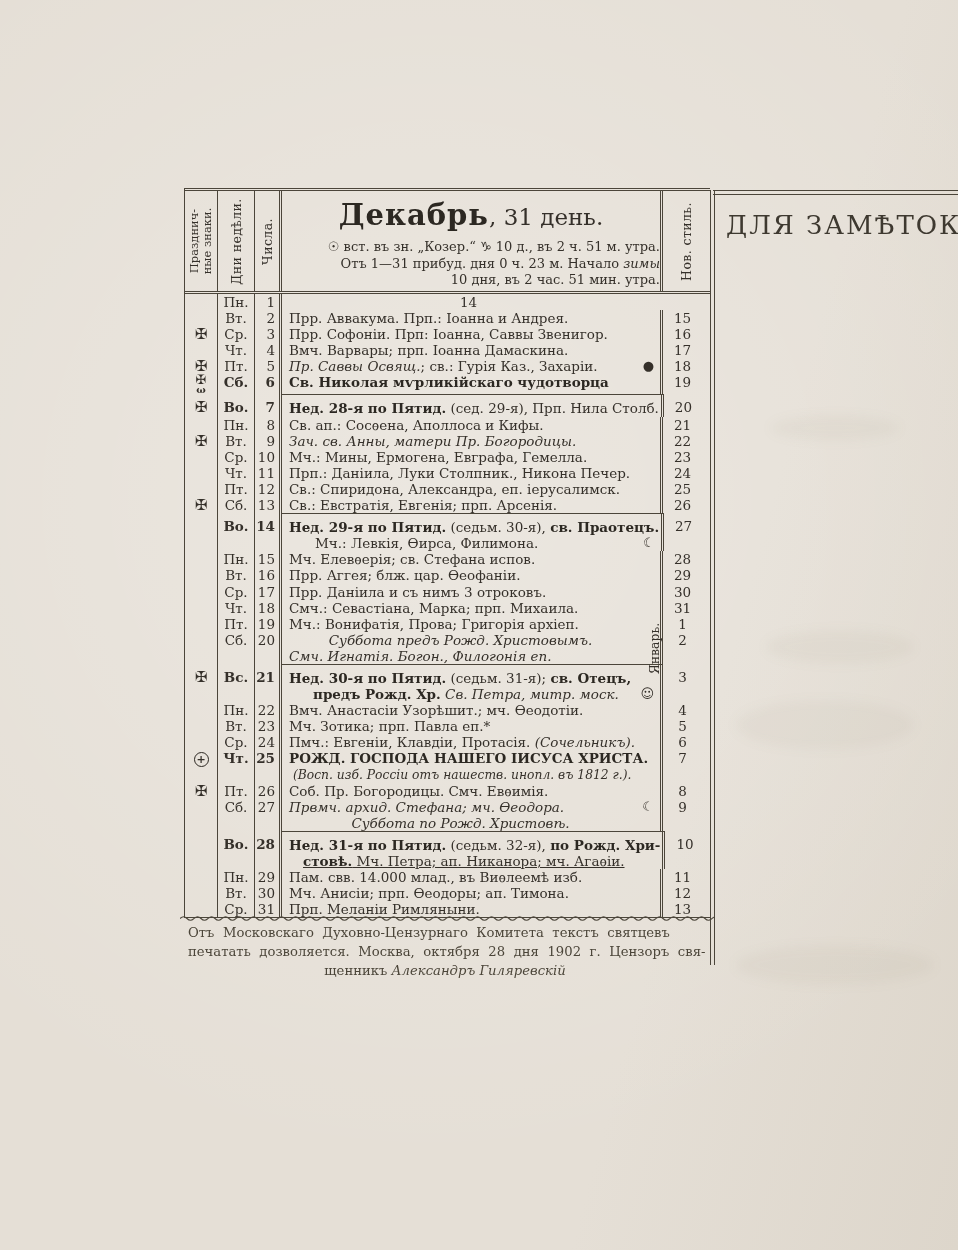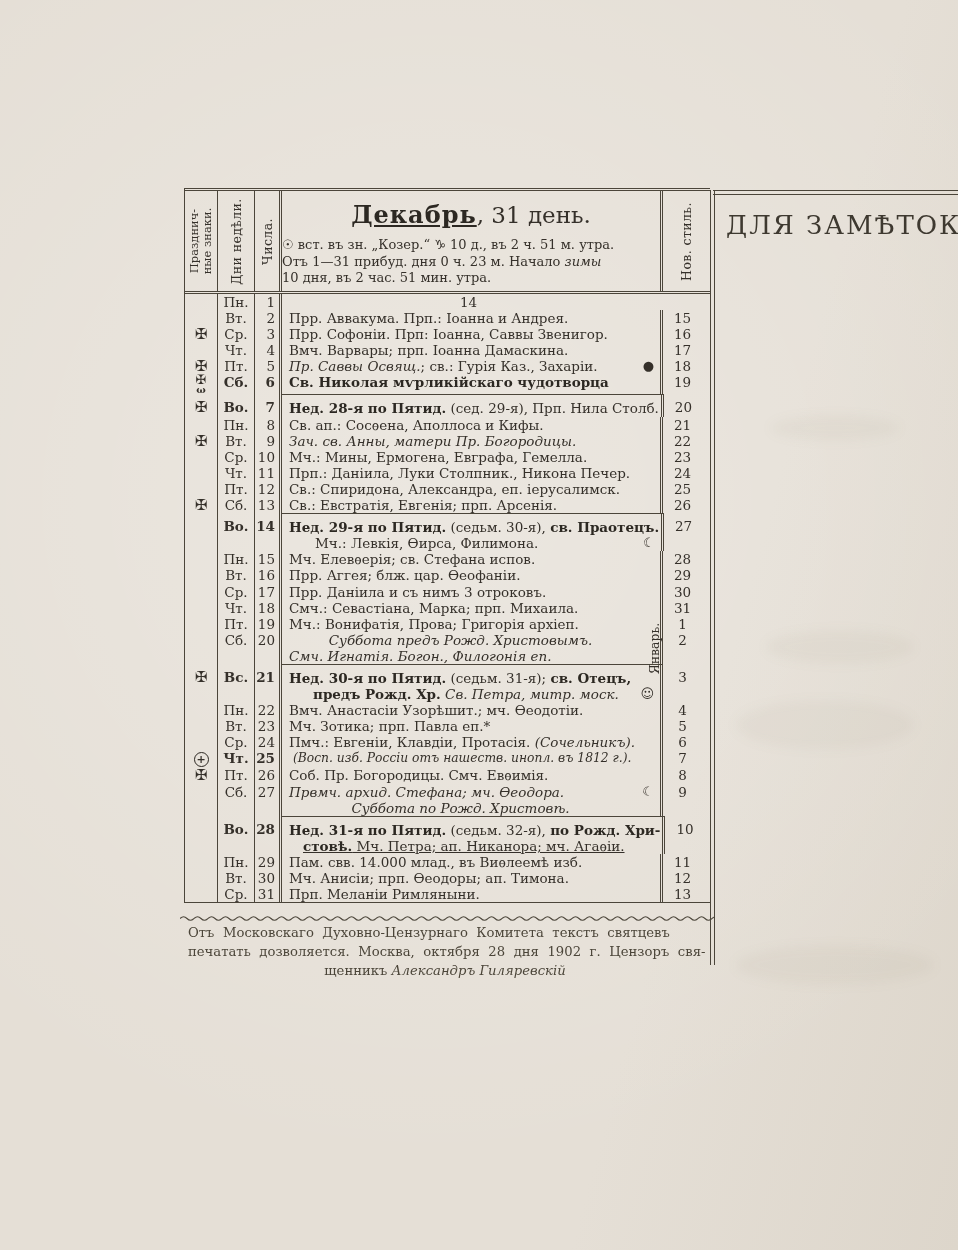--- a/index.html
+++ b/index.html
@@ -30,23 +30,23 @@
   }
   .grid5{display:grid;grid-template-columns:33px 37px 27px 1fr 47px;}
   .thead{height:100px;border-bottom:3px double var(--ln);}
   .hc{display:flex;align-items:center;justify-content:center;overflow:visible;}
   .hc-sign,.hc-day{border-right:1px solid var(--ln);}
   .hc-date,.hc-text{border-right:3px double var(--ln);}
   .rot{transform:rotate(-90deg);white-space:nowrap;font-size:12.5px;letter-spacing:.4px;color:var(--ink);}
   .rot2{transform:rotate(-90deg);white-space:nowrap;font-size:11.5px;line-height:13px;text-align:center;}
   .hc-text{flex-direction:column;justify-content:flex-start;padding-top:8px;}
   .title-line{text-align:center;line-height:32px;white-space:nowrap;}
-  .title-month{font-size:24px;font-weight:700;letter-spacing:1px;color:var(--ink-bold);text-decoration:underline;}
+  .title-month{font-size:29px;font-weight:700;letter-spacing:1px;color:var(--ink-bold);}
   .title-sfx{font-size:23px;}
-  .hnotes{font-size:13px;line-height:16.5px;text-align:left;margin-top:3px;width:100%;}
+  .hnotes{font-size:13px;line-height:16.5px;text-align:right;margin-top:3px;width:100%;}
   
   .row>.c{font-size:13.5px;line-height:16.1px;box-sizing:border-box;}
   .c-sign{border-right:1px solid var(--ln);display:flex;justify-content:center;align-items:flex-start;}
   .c-day{border-right:1px solid var(--ln);text-align:center;}
   .c-date{border-right:3px double var(--ln);text-align:right;padding-right:4px;}
   .c-text{border-right:3px double var(--ln);padding-left:7px;padding-right:2px;}
   .c-ns{text-align:center;padding-right:8px;}
   .week-start>.c{padding-top:5px;}
   .week-start>.c-text{border-top:1px solid var(--ln);}
   .bold-row>.c-day,.bold-row>.c-date{font-weight:700;}
@@ -349,20 +349,21 @@
           </div>
           <div class="c c-ns">6</div>
         </div>
         <div class="row grid5 bold-row">
           <div class="c c-sign">
             <span class="sign-circled">+</span>
           </div>
           <div class="c c-day">Чт.</div>
           <div class="c c-date">25</div>
           <div class="c c-text">
+            <div class="tline"><span class="s-b">РОЖД. ГОСПОДА НАШЕГО ІИСУСА ХРИСТА.</span></div>
             <div class="tline sm" style="padding-left: 4px;"><span class="s-i">(Восп. изб. Россіи отъ нашеств. инопл. въ 1812 г.).</span></div>
           </div>
           <div class="c c-ns">7</div>
         </div>
         <div class="row grid5">
           <div class="c c-sign">
             <span class="sign-cross">✠</span>
           </div>
           <div class="c c-day">Пт.</div>
           <div class="c c-date">26</div>

